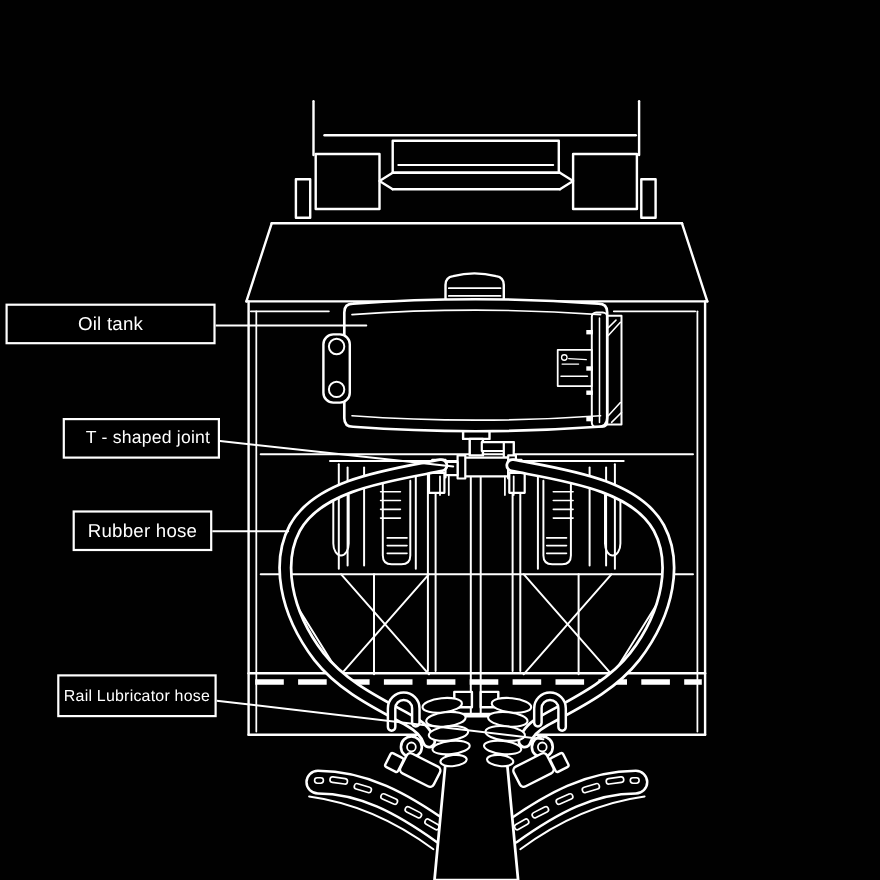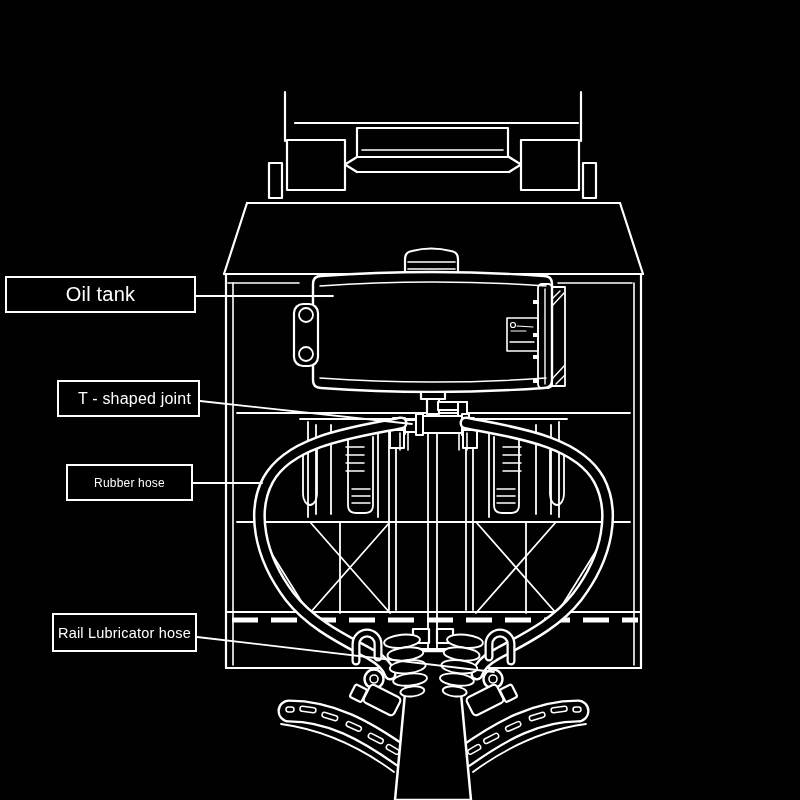--- a/index.html
+++ b/index.html
@@ -6,23 +6,23 @@
   #stage{
     position:relative;width:800px;height:800px;background:#010101;
     font-family:"Liberation Sans",sans-serif;overflow:hidden;
   }
   #drawing{position:absolute;left:0;top:0;}
   .callout{
     position:absolute;display:flex;align-items:center;justify-content:center;
     border:2px solid #fff;background:#000;color:#fff;box-sizing:border-box;
     letter-spacing:.2px;white-space:nowrap;
   }
-  #label-oil-tank{left:5px;top:276px;width:191px;height:37px;font-size:20px;}
+  #label-oil-tank{left:5px;top:276px;width:191px;height:37px;font-size:17px;}
   #label-t-joint{left:57px;top:380px;width:143px;height:37px;font-size:16px;padding-left:12px;}
-  #label-rubber-hose{left:66px;top:464px;width:127px;height:37px;font-size:12px;}
+  #label-rubber-hose{left:66px;top:464px;width:127px;height:37px;font-size:17px;}
   #label-lubricator{left:52px;top:613px;width:145px;height:39px;font-size:14.5px;}
 </style>
 </head>
 <body>
 
 <div id="stage">
 
 <svg id="drawing" width="800" height="800" viewBox="0 0 800 800" fill="none" stroke="#ffffff" stroke-width="2.2" stroke-linecap="round" stroke-linejoin="round">
 
   <g>

